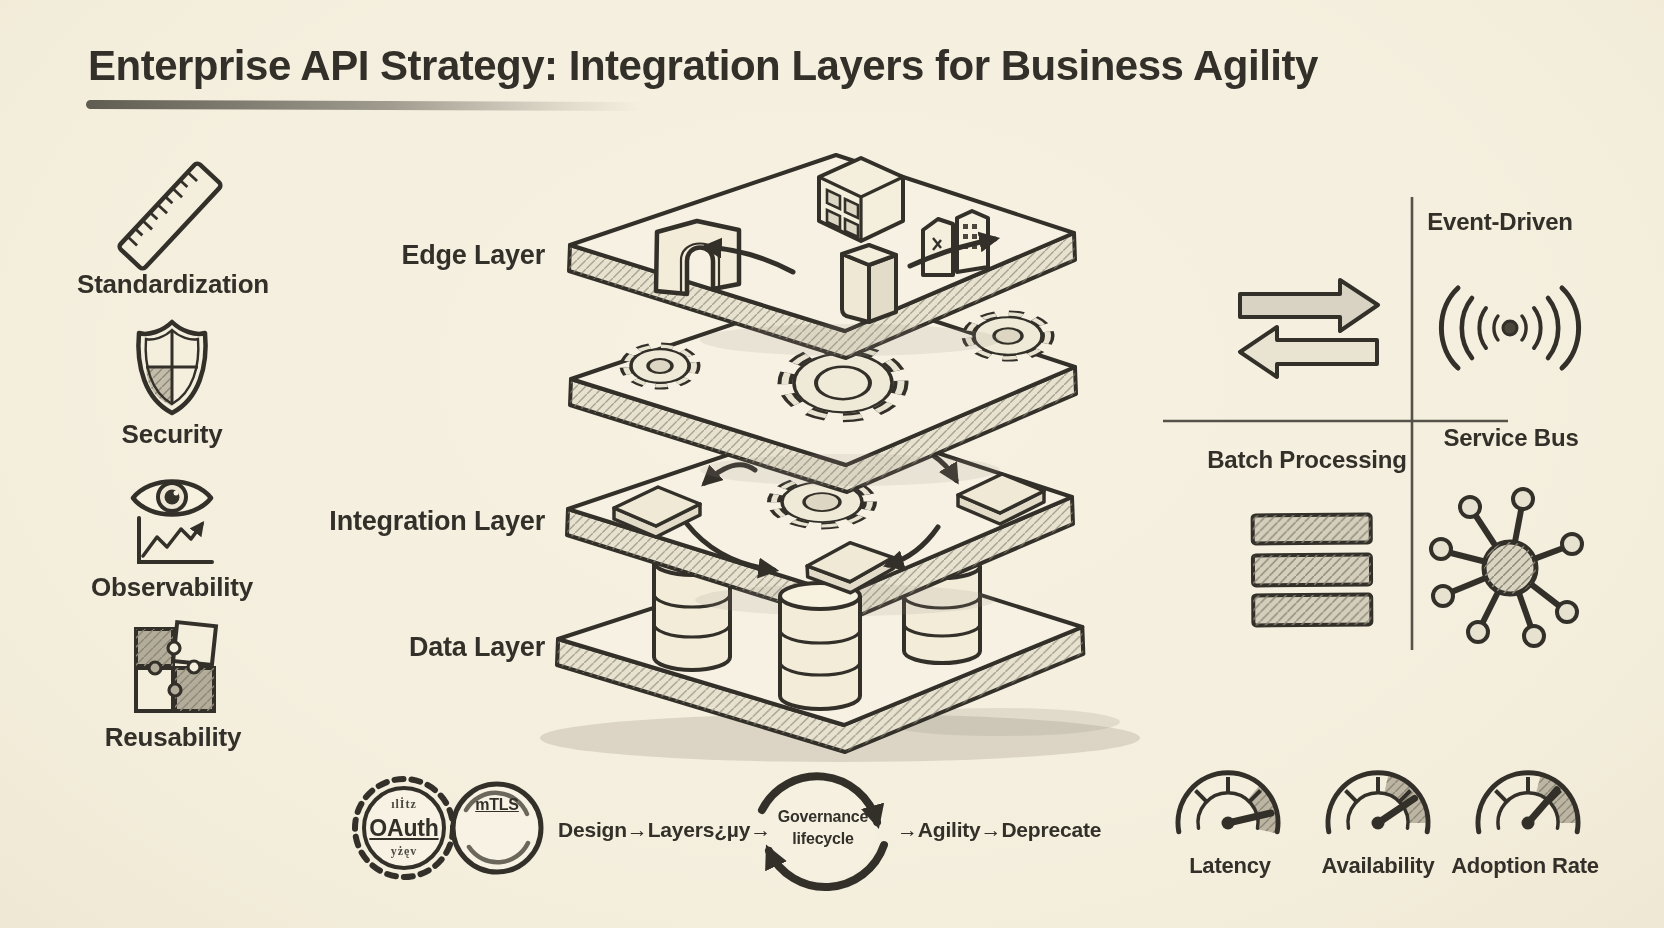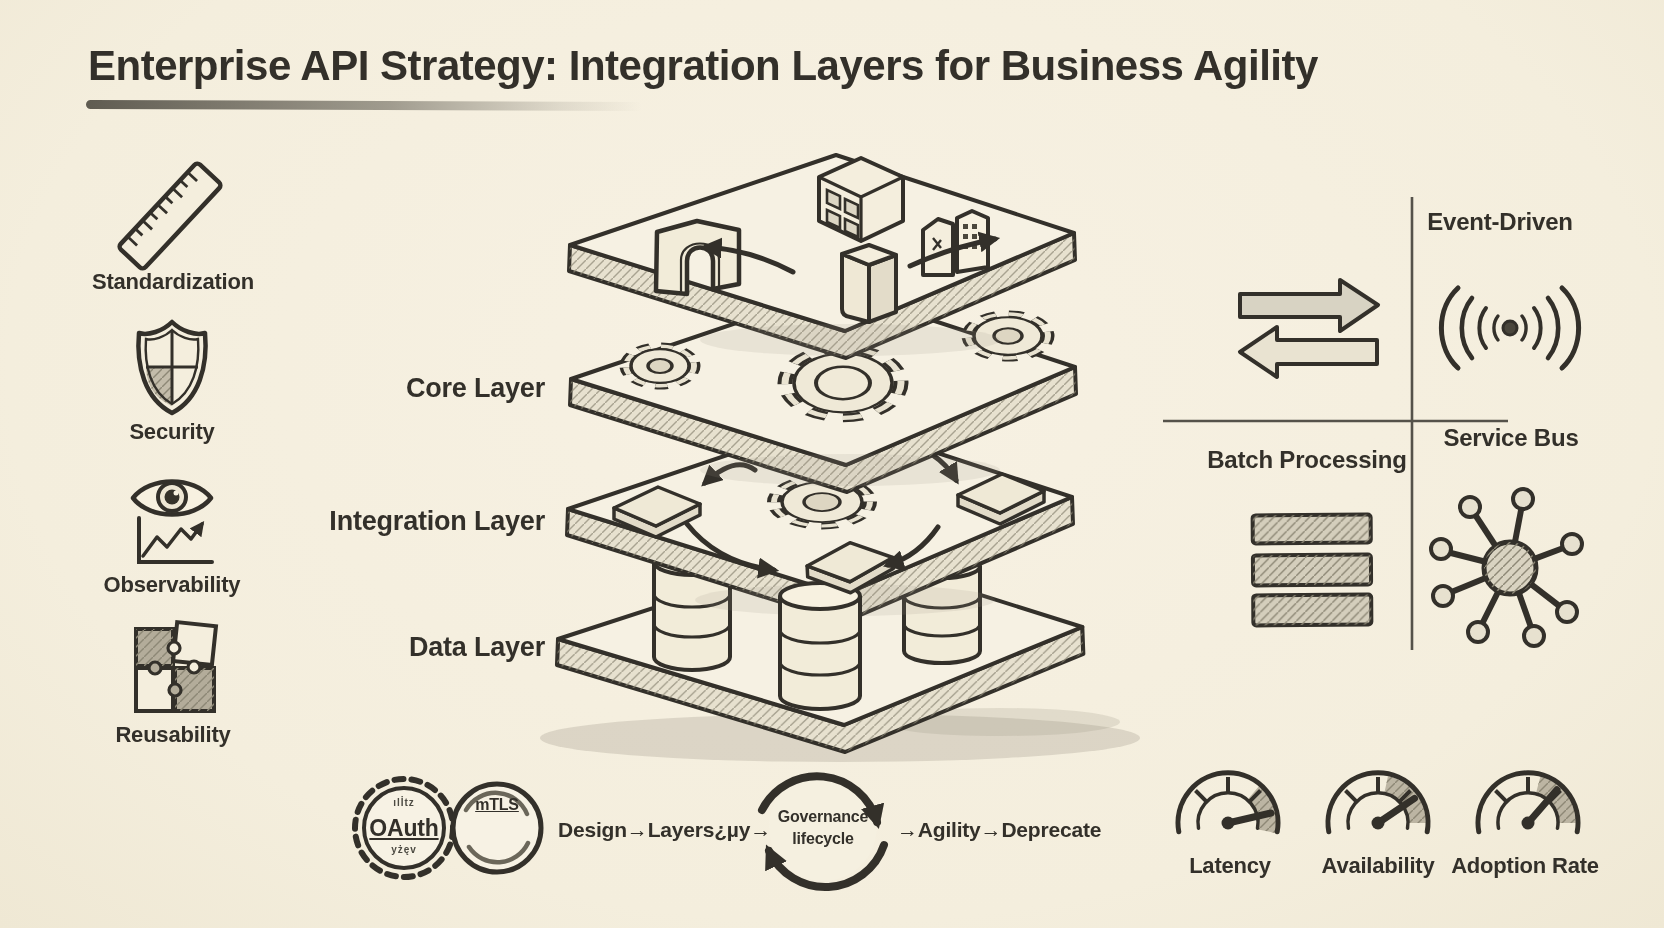--- a/index.html
+++ b/index.html
@@ -6,26 +6,26 @@
   body{width:1664px;height:928px;overflow:hidden;background:#f5efe0;
        font-family:"Liberation Sans","DejaVu Sans",sans-serif;color:#33302a;}
   .canvas{position:relative;width:1664px;height:928px;background:
       radial-gradient(ellipse at 50% 40%, #f7f1e3 0%, #f4eedd 70%, #efe8d4 100%);}
   .artwork{position:absolute;left:0;top:0;}
   .t{position:absolute;font-weight:bold;letter-spacing:-0.2px;}
   .title{left:88px;top:42px;font-size:42px;letter-spacing:-0.5px;white-space:nowrap;}
   .underline{position:absolute;left:86px;top:101px;width:556px;height:9px;border-radius:5px;
       background:linear-gradient(90deg, rgba(58,55,46,.8), rgba(58,55,46,.45) 55%, rgba(58,55,46,.12) 85%, transparent);
       transform:rotate(.2deg);}
-  .principle{width:220px;text-align:center;font-size:22px;}
+  .principle{width:220px;text-align:center;font-size:26px;}
   .layerlab{width:300px;text-align:right;font-size:27px;}
   .quad{width:300px;text-align:center;font-size:24px;}
   .gauge-lab{width:200px;text-align:center;font-size:22px;}
   .badge-lab{width:100px;text-align:center;font-size:23px;text-decoration:underline;}
-  .marks{width:100px;text-align:center;font-size:10px;font-weight:bold;color:#4c4a42;letter-spacing:1px;}
+  .marks{width:100px;text-align:center;font-size:12px;font-weight:bold;color:#4c4a42;letter-spacing:1px;font-family:Liberation Serif, serif;}
   .lc{font-size:21px;white-space:nowrap;}
   .hub{width:152px;text-align:center;font-size:16px;line-height:22px;}
   .hub span{display:block;}
 </style>
 </head>
 <body>
 
 <div class="canvas">
 
 <svg class="artwork" width="1664" height="928" viewBox="0 0 1664 928">
@@ -307,21 +307,21 @@
 </svg>
 
   <div class="t title">Enterprise API Strategy: Integration Layers for Business Agility</div>
   <div class="underline"></div>
 
   <div class="t principle" style="left:63px;top:269px;">Standardization</div>
   <div class="t principle" style="left:62px;top:419px;">Security</div>
   <div class="t principle" style="left:62px;top:572px;">Observability</div>
   <div class="t principle" style="left:63px;top:722px;">Reusability</div>
 
-  <div class="t layerlab" style="left:245px;top:373px;">Core Layer</div>
+  <div class="t layerlab" style="left:245px;top:240px;">Edge Layer</div>
   <div class="t layerlab" style="left:245px;top:506px;">Integration Layer</div>
   <div class="t layerlab" style="left:245px;top:632px;">Data Layer</div>
 
   <div class="t quad" style="left:1350px;top:208px;">Event-Driven</div>
   <div class="t quad" style="left:1157px;top:446px;">Batch Processing</div>
   <div class="t quad" style="left:1361px;top:424px;">Service Bus</div>
 
   <div class="t marks" style="left:354px;top:797px;">ılİtz</div>
   <div class="t badge-lab" style="left:354px;top:815px;">OAuth</div>
   <div class="t marks" style="left:354px;top:844px;">yżęv</div>

